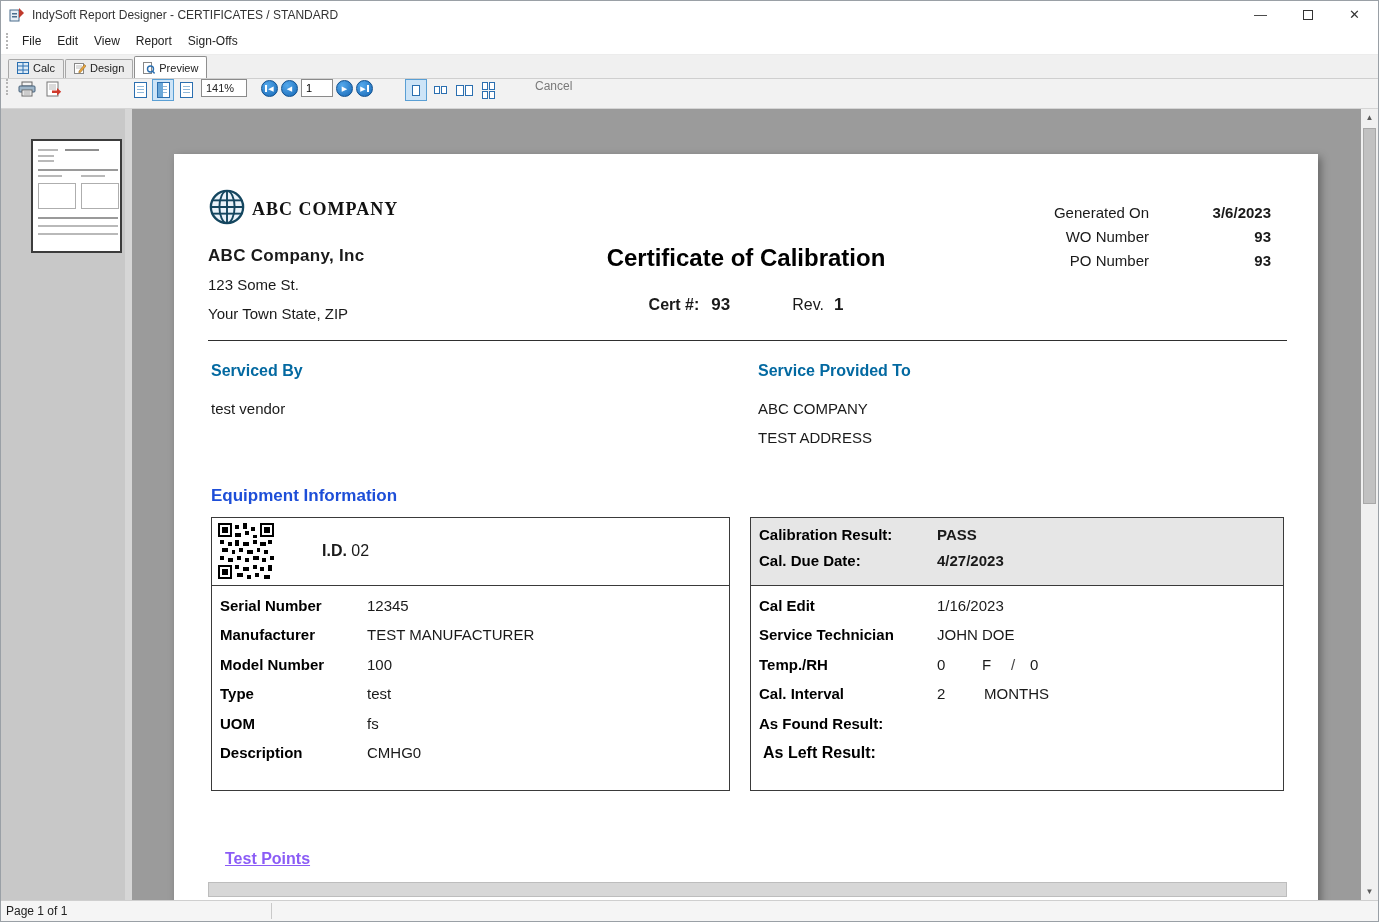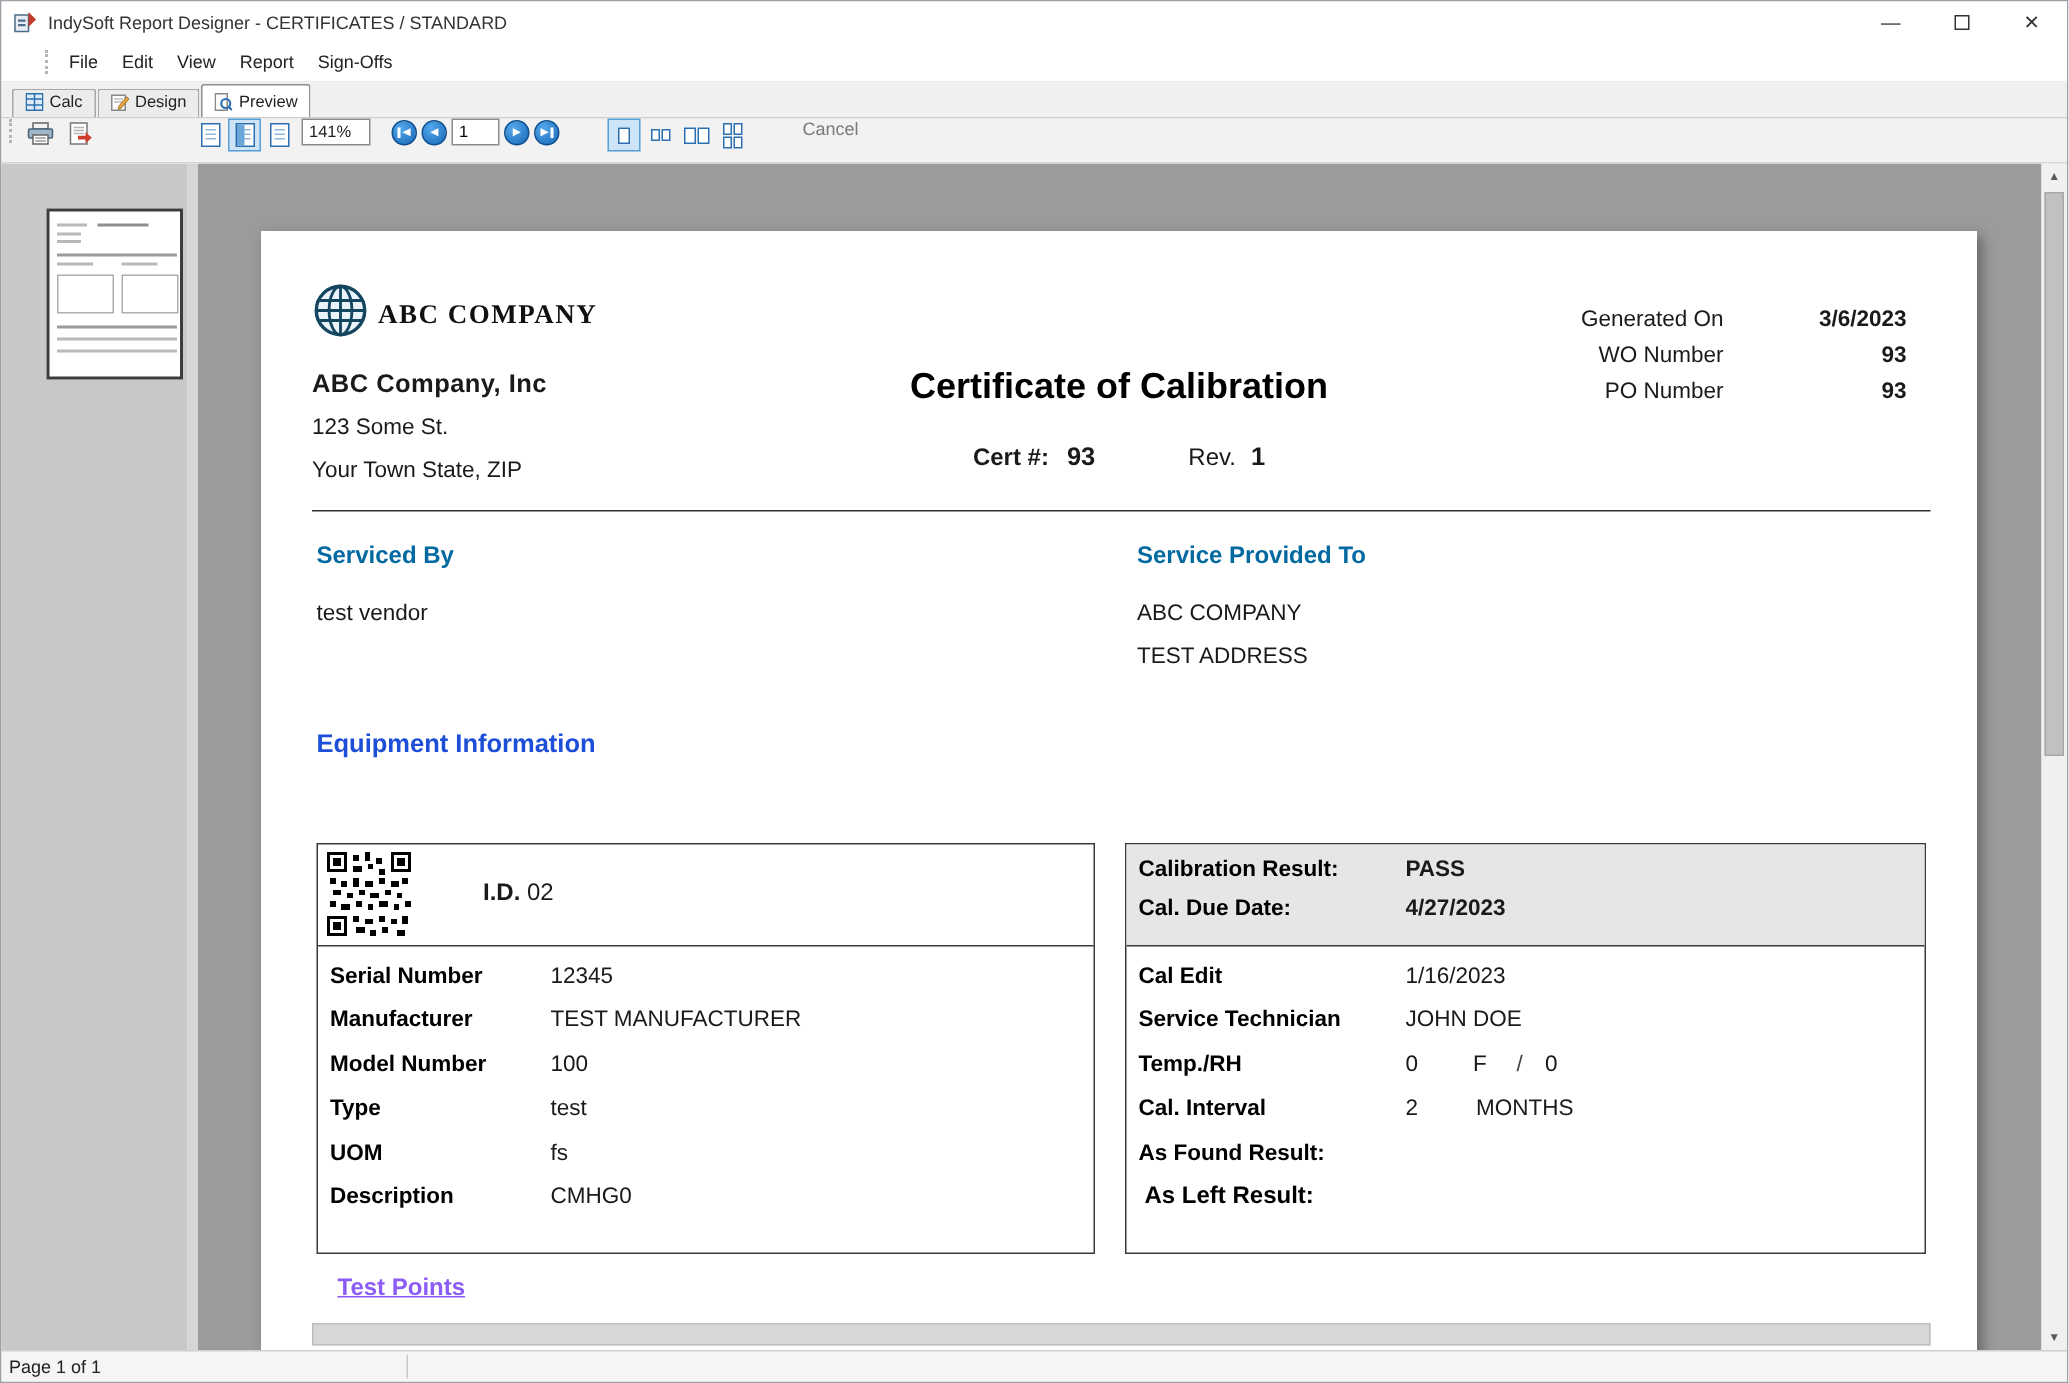--- a/index.html
+++ b/index.html
@@ -9,21 +9,21 @@
 
   
   .titlebar { flex:0 0 27px; background:#fff; display:flex; align-items:center; }
   .app-icon { width:16px; height:16px; margin:0 7px 0 8px; flex:0 0 16px; }
   .title-text { font-size:12px; color:#333; white-space:nowrap; }
   .win-controls { margin-left:auto; display:flex; height:100%; }
   .win-btn { width:47px; display:flex; align-items:center; justify-content:center; font-size:13px; color:#333; cursor:default; }
   .max-box { width:10px; height:10px; border:1px solid #333; display:inline-block; }
 
   
-  .menubar { flex:0 0 27px; background:#fff; display:flex; align-items:center; border-bottom:1px solid #ececec;padding-left:24px; }
+  .menubar { flex:0 0 27px; background:#fff; display:flex; align-items:center; border-bottom:1px solid #ececec; }
   .grip { width:4px; height:16px; border-left:2px dotted #b5b5b5; margin:0 4px 0 5px; }
   .menu-item { font-size:12px; color:#222; padding:0 8px; height:100%; display:flex; align-items:center; }
 
   
   .tabbar { flex:0 0 24px; background:#f0f0f0; display:flex; align-items:flex-end; padding-left:7px; border-bottom:1px solid #cfcfcf; }
   .tab { display:flex; align-items:flex-end; gap:4px; font-size:11px; color:#222; padding:4px 8px; height:19px;
          border:1px solid #a8a8a8; border-bottom:none; background:#ececec; border-radius:2px 2px 0 0; margin-right:1px; }
   .tab.active { background:#fff; height:22px; border-color:#8f8f8f; }
   .tab svg { display:block; }
 
@@ -84,21 +84,21 @@
   .cert-line .rev { margin-left:62px; font-weight:400; }
   .cert-line .rev-num { font-weight:bold; font-size:17px; margin-left:10px; }
   .rule { left:34px; width:1079px; top:186px; height:1px; background:#2f2f2f; }
   .sec-label { font-size:16px; font-weight:bold; color:#0369a1; }
   .serviced-lbl { left:37px; top:208px; }
   .serviced-val { left:37px; top:246px; font-size:15px; }
   .provided-lbl { left:584px; top:208px; }
   .provided-1 { left:584px; top:246px; font-size:15px; }
   .provided-2 { left:584px; top:275px; font-size:15px; }
   .equip-head { left:37px; top:332px; font-size:17px; font-weight:bold; color:#1d4ed8; }
-  .box { border:1px solid #3a3a3a; background:#fff;margin-top:45px; }
+  .box { border:1px solid #3a3a3a; background:#fff; }
   .equip-box { left:37px; top:363px; width:519px; height:274px; }
   .equip-top { position:absolute; left:0; right:0; top:0; height:68px; border-bottom:1px solid #3a3a3a; }
   .qr { position:absolute; left:6px; top:5px; }
   .id-line { position:absolute; left:110px; top:24px; font-size:16px; }
   .id-line .b { font-weight:bold; }
   .kv-rows { position:absolute; left:0; right:0; top:76px; }
   .kv-row { height:29.4px; position:relative; }
   .kv-row .k { position:absolute; left:8px; top:3px; font-weight:bold; font-size:15px; color:#000; }
   .kv-row .v { position:absolute; top:3px; font-size:15px; }
   .equip-box .kv-row .v { left:155px; }

